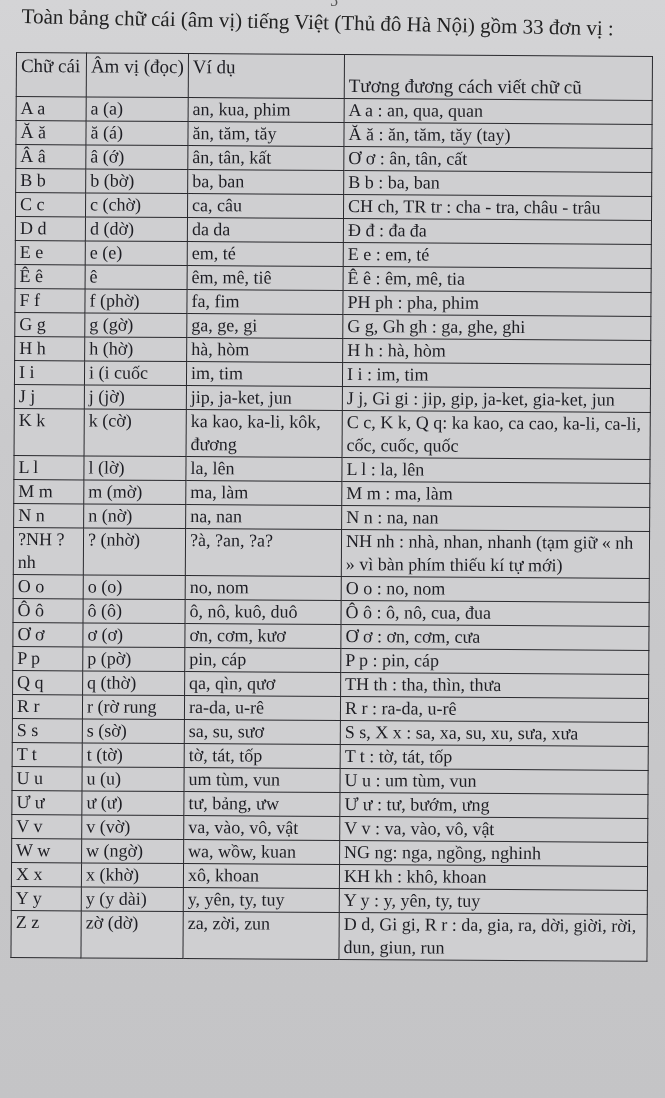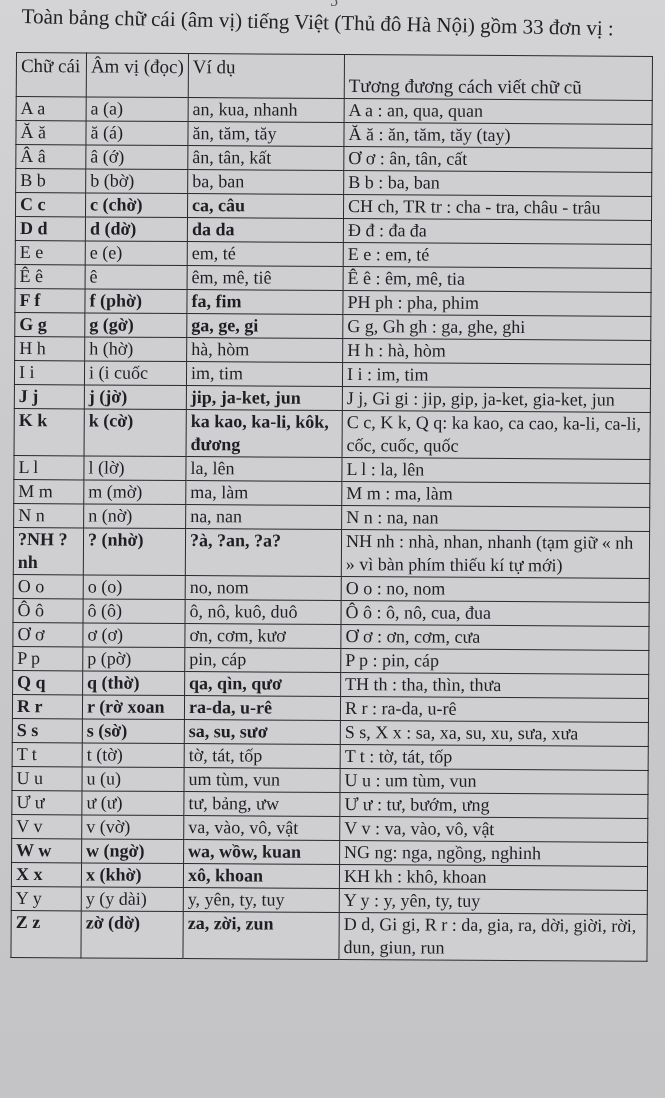--- a/index.html
+++ b/index.html
@@ -19,21 +19,21 @@
     position:absolute; left:16px; top:52px; width:636px;
     transform: rotate(0.35deg); transform-origin:left top;
   }
   table { border-collapse:collapse; width:636px; table-layout:fixed; background:#cfcfd1; }
   td, th {
     border:1.6px solid #2a2a2e; padding:0 4px; vertical-align:top;
     font-size:18px; line-height:23px; text-align:left; font-weight:normal;
   }
   th { font-size:19px; line-height:25px; }
   th.c4 { vertical-align:middle; padding-top:18px; }
-  td.b, td.b span { font-weight:bold; }
+  td.b, td.b span { font-weight:normal; }
   col.c1 { width:70px; } col.c2 { width:102px; } col.c3 { width:156px; } col.c4 { width:308px; }
 </style>
 </head>
 <body>
 
 <div class="page-num">5</div>
 <div class="title">Toàn bảng chữ cái (âm vị) tiếng Việt (Thủ đô Hà Nội) gồm 33 đơn vị :</div>
 
 <div class="table-wrap">
   <table>
@@ -48,21 +48,21 @@
         <th>Chữ cái</th>
         <th>Âm vị (đọc)</th>
         <th>Ví dụ</th>
         <th class="c4">Tương đương cách viết chữ cũ</th>
       </tr>
     </thead>
     <tbody id="rows">
         <tr>
           <td>A a</td>
           <td>a (a)</td>
-          <td>an, kua, nhanh</td>
+          <td>an, kua, phim</td>
           <td>A a : an, qua, quan</td>
         </tr>
         <tr>
           <td>Ă ă</td>
           <td>ă (á)</td>
           <td>ăn, tăm, tăy</td>
           <td>Ă ă : ăn, tăm, tăy (tay)</td>
         </tr>
         <tr>
           <td>Â â</td>
@@ -185,21 +185,21 @@
           <td>P p : pin, cáp</td>
         </tr>
         <tr>
           <td class="b">Q q</td>
           <td class="b">q (thờ)</td>
           <td class="b">qa, qìn, qươ</td>
           <td>TH th : tha, thìn, thưa</td>
         </tr>
         <tr>
           <td class="b">R r</td>
-          <td class="b">r (rờ xoan</td>
+          <td class="b">r (rờ rung</td>
           <td class="b">ra-da, u-rê</td>
           <td>R r : ra-da, u-rê</td>
         </tr>
         <tr>
           <td class="b">S s</td>
           <td class="b">s (sờ)</td>
           <td class="b">sa, su, sươ</td>
           <td>S s, X x : sa, xa, su, xu, sưa, xưa</td>
         </tr>
         <tr>

